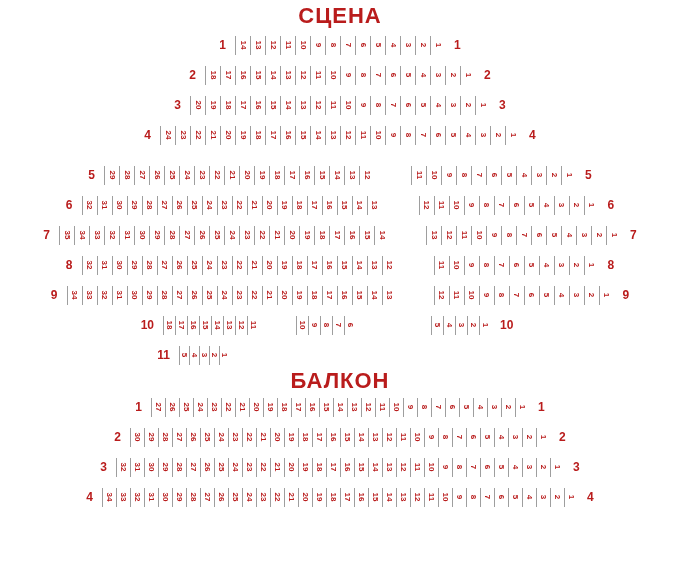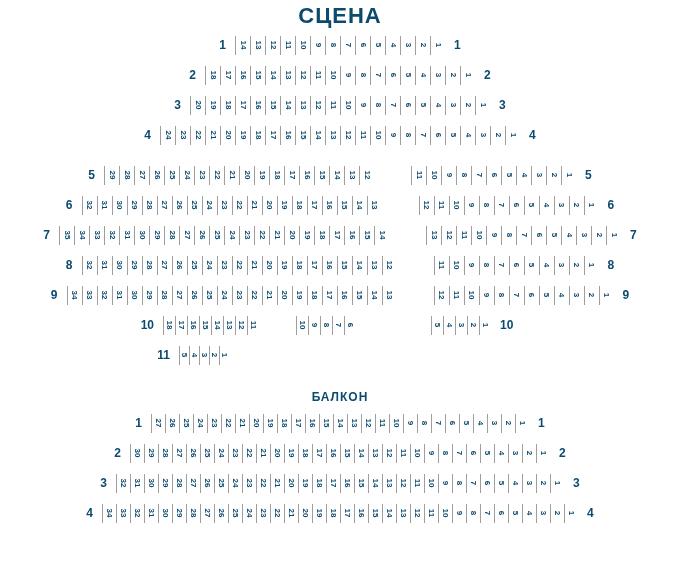--- a/index.html
+++ b/index.html
@@ -1,27 +1,27 @@
 <!DOCTYPE html>
 <html style="--sep: #9e9e9e;"><head>
 <meta charset="utf-8">
 <style>
   html,body{margin:0;padding:0;background:#fff;}
   .chart{
     position:relative;
     width:700px;height:572px;
     box-sizing:border-box;
     padding-top:2px;padding-right:20px;
-    background:#fff;color:#0c4a6e;
+    background:#fff;color:#b91c1c;
     font-family:"Liberation Sans",sans-serif;
     overflow:hidden;
   }
   .title{text-align:center;font-weight:bold;letter-spacing:1px;}
   .stage-title{font-size:22px;line-height:28px;}
-  .balcony-title{font-size:12px;line-height:22px;margin-top:16px;}
+  .balcony-title{font-size:22px;line-height:22px;}
   .rows{display:block;}
   .row{display:flex;align-items:center;justify-content:center;height:30px;}
   .row-label{font-weight:bold;font-size:12px;min-width:24px;line-height:1;}
   .row-label.left{text-align:right;margin-right:9px;}
   .row-label.right{text-align:left;margin-left:9px;}
   .block{display:flex;}
   .seat{
     box-sizing:border-box;
     width:15px;height:19px;
     border-left:1px solid var(--sep,#9e9e9e);

